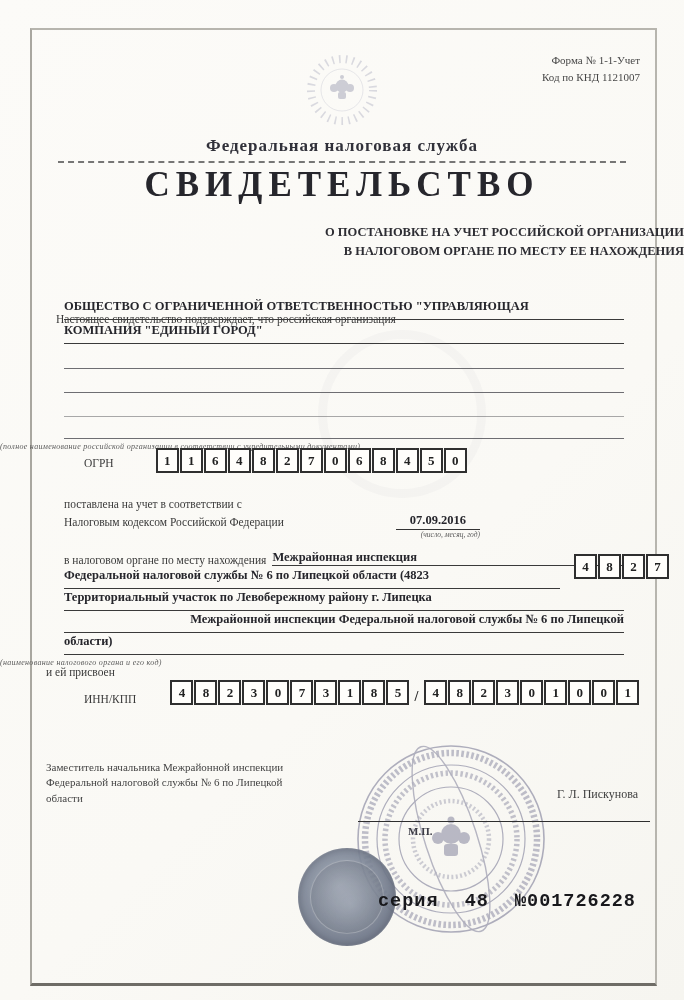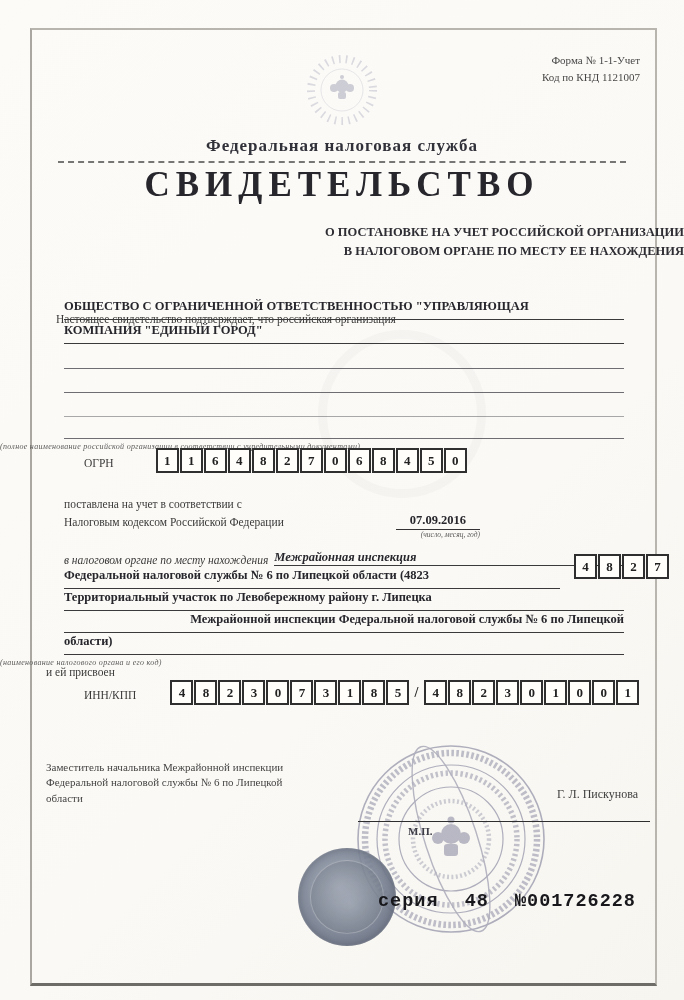--- a/index.html
+++ b/index.html
@@ -30,25 +30,25 @@
   .caption{position:absolute;left:0;width:100%;text-align:left;font-size:8px;font-style:italic;color:#5a5a5a;letter-spacing:.3px;}
   .ogrn-row{position:absolute;top:448px;left:84px;display:flex;align-items:center;}
   .ogrn-row .lbl{font-size:11.5px;color:#3a3a3a;margin-right:42px;margin-top:4px;}
   .digit-box{
     display:inline-block;width:19px;height:21px;border:2px solid #2f2f2f;margin-right:1px;
     text-align:center;font-size:13px;font-weight:bold;line-height:21px;background:#fffefb;color:#222;
   }
   .date-block{position:absolute;top:510px;left:330px;width:150px;text-align:right;}
   .date-block .val{font-size:12.5px;font-weight:bold;border-bottom:1.5px solid #333;padding:0 14px 1px;display:inline-block;color:#26262c;}
   .date-block .cap{font-size:7.5px;font-style:italic;color:#5a5a5a;}
-  .org-row{display:flex;align-items:flex-end;font-style:italic;}
+  .org-row{display:flex;align-items:flex-end;}
   .org-row .pre{font-size:11.5px;color:#3a3a3a;white-space:nowrap;padding-right:6px;}
   .org-row .val-wrap{flex:1;border-bottom:1.5px solid #3a3a3a;font-size:12.5px;font-weight:bold;color:#26262c;white-space:nowrap;}
   .code-boxes{position:absolute;top:554px;right:14px;white-space:nowrap;}
-  .innkpp-row{position:absolute;top:680px;left:84px;display:flex;align-items:center;}
+  .innkpp-row{position:absolute;top:680px;left:84px;display:flex;align-items:flex-end;}
   .innkpp-row .lbl{font-size:11.5px;color:#3a3a3a;margin-right:34px;margin-top:4px;}
   .innkpp-row .sep{font-weight:bold;font-size:14px;margin:0 6px 0 4px;color:#222;}
   .sig-left{position:absolute;top:760px;left:46px;font-size:11px;line-height:1.4;color:#444;}
   .sig-name{position:absolute;top:787px;right:46px;font-size:12px;color:#3d3d3d;z-index:6;}
   .sig-line{position:absolute;top:821px;left:358px;width:292px;border-top:1.5px solid #2e2e2e;z-index:6;}
   .mp{position:absolute;top:825px;left:408px;font-size:11px;font-weight:bold;color:#3c3c46;z-index:6;}
   .stamp-big{position:absolute;top:740px;left:352px;width:198px;height:198px;z-index:3;opacity:.6;}
   .stamp-dark{
     position:absolute;top:848px;left:298px;width:98px;height:98px;border-radius:50%;z-index:4;opacity:.92;
     background:radial-gradient(circle at 42% 38%, #9ba3b2 0%, #828b9b 40%, #6c7486 78%, #5f6677 100%);

